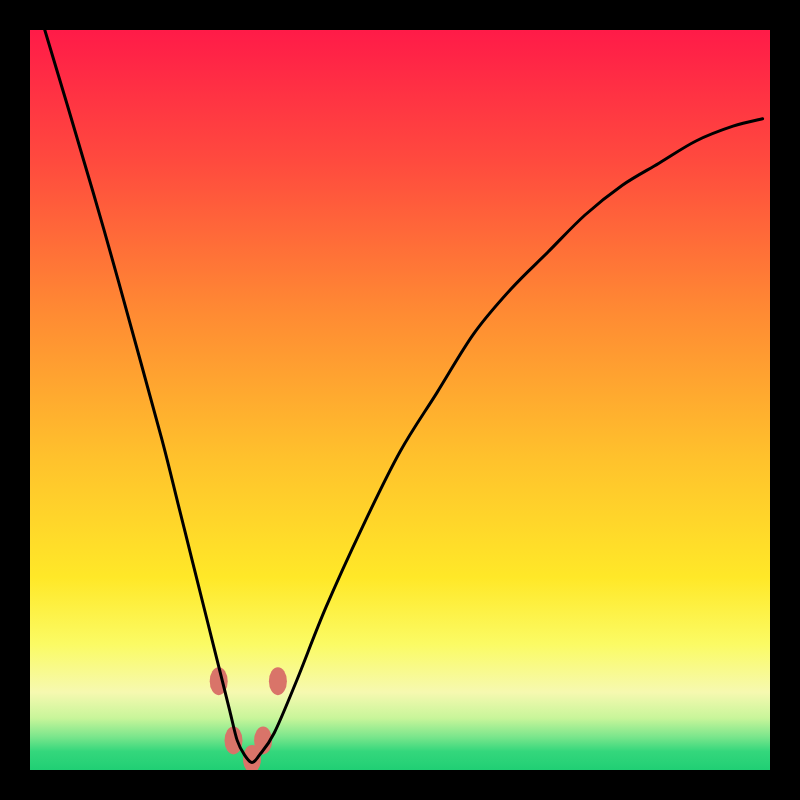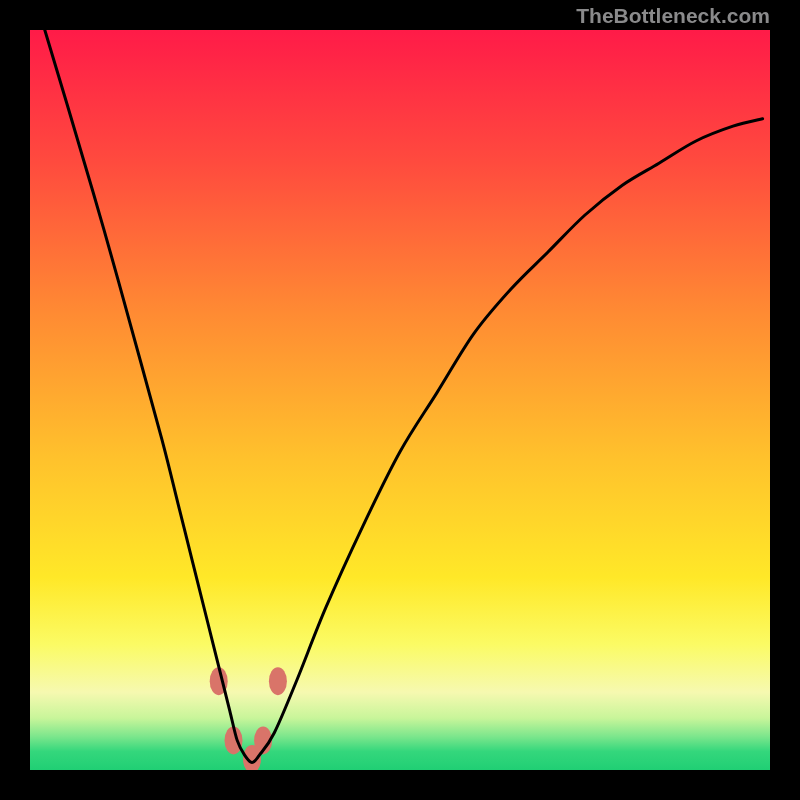--- a/index.html
+++ b/index.html
@@ -81,15 +81,14 @@
           <ellipse cx="203.50000000000003" cy="710.4" rx="9" ry="14" fill="#d97469"></ellipse>
           <ellipse cx="222" cy="728.9" rx="9" ry="14" fill="#d97469"></ellipse>
           <ellipse cx="233.1" cy="710.4" rx="9" ry="14" fill="#d97469"></ellipse>
           <ellipse cx="247.9" cy="651.2" rx="9" ry="14" fill="#d97469"></ellipse>
         </g>
       <path id="curve-path" fill="none" stroke-width="3" stroke-linecap="round" stroke-linejoin="round" d="M 14.8 0 C 18.5 12.333333333333334 27.133333333333333 40.69999999999999 37 74 C 46.86666666666667 107.30000000000001 61.666666666666664 156.6333333333334 74 199.80000000000007 C 86.33333333333333 242.96666666666673 101.13333333333334 297.2333333333333 111 332.99999999999994 C 120.86666666666666 368.7666666666666 127.03333333333332 390.96666666666664 133.2 414.4 C 139.36666666666665 437.8333333333333 143.06666666666666 453.8666666666667 148 473.6 C 152.93333333333334 493.33333333333337 157.86666666666667 513.0666666666666 162.8 532.8 C 167.73333333333335 552.5333333333333 172.66666666666666 572.2666666666667 177.6 592 C 182.53333333333333 611.7333333333333 188.7 636.4000000000001 192.4 651.2 C 196.10000000000002 666 197.33333333333334 670.9333333333333 199.8 680.8 C 202.26666666666668 690.6666666666666 204.73333333333335 703 207.20000000000002 710.4 C 209.66666666666669 717.8 212.13333333333333 721.5 214.6 725.2 C 217.06666666666666 728.9000000000001 219.53333333333333 732.6 222 732.6 C 224.46666666666667 732.6 225.7 730.1333333333334 229.4 725.2 C 233.10000000000002 720.2666666666667 238.03333333333336 715.3333333333334 244.20000000000002 703 C 250.36666666666667 690.6666666666666 257.76666666666665 672.1666666666667 266.4 651.2 C 275.0333333333333 630.2333333333333 284.9 603.1 296 577.2 C 307.1 551.3000000000001 320.6666666666667 521.6999999999999 333 495.79999999999995 C 345.3333333333333 469.9 357.66666666666663 444 370 421.8 C 382.33333333333337 399.6 394.66666666666674 382.3333333333333 407.00000000000006 362.59999999999997 C 419.33333333333337 342.8666666666666 431.6666666666667 320.6666666666667 444 303.40000000000003 C 456.3333333333333 286.1333333333334 468.6666666666667 272.56666666666666 481 259 C 493.3333333333333 245.43333333333334 505.6666666666667 234.33333333333334 518 222 C 530.3333333333334 209.66666666666666 542.6666666666666 196.1 555 185 C 567.3333333333334 173.9 579.6666666666666 164.0333333333333 592 155.39999999999998 C 604.3333333333334 146.76666666666665 616.6666666666666 140.60000000000005 629 133.20000000000005 C 641.3333333333334 125.80000000000005 653.6666666666666 117.16666666666667 666 111 C 678.3333333333334 104.83333333333333 691.9 99.90000000000005 703 96.20000000000005 C 714.1 92.50000000000004 727.6666666666667 90.0333333333333 732.6 88.79999999999995" stroke="#000000"></path>
     </svg>
 
   </div>
 
-  <div class="watermark">TheBottleneck.com</div>
 
 </div>
 
 </body></html>

